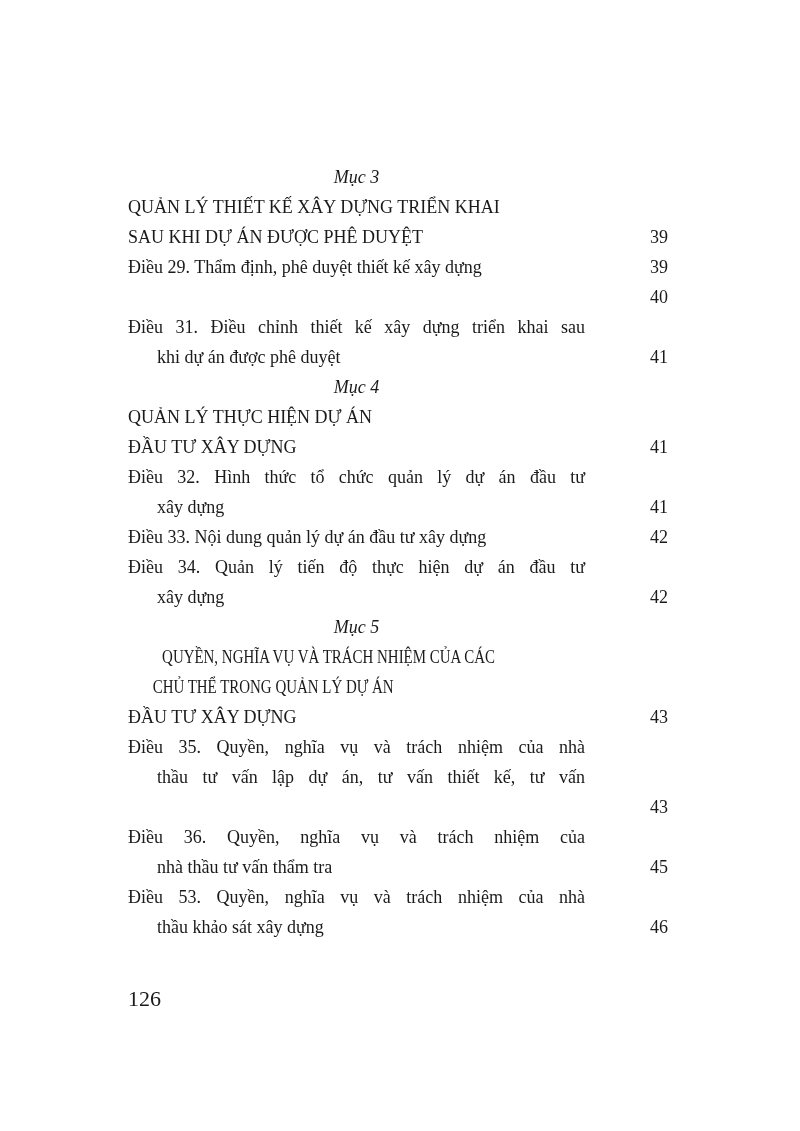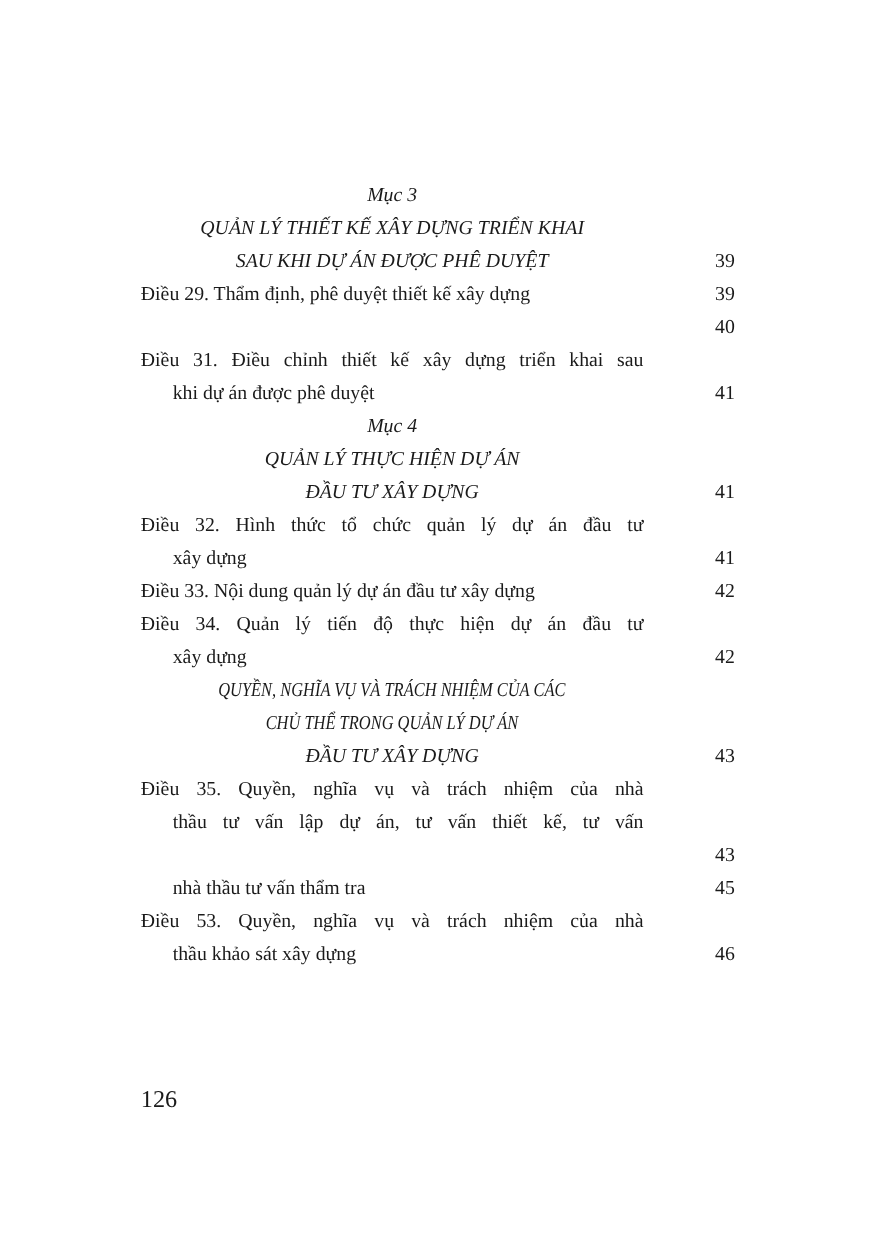--- a/index.html
+++ b/index.html
@@ -37,22 +37,20 @@
     width: 457px;
     height: 30px;
   }
   
   .muc .t {
     text-align: center;
     font-style: italic;
   }
   
   .head .t {
-    text-align: center;
-    font-style: italic;
   }
   .head .cond {
     display: inline-block;
     transform: scaleX(0.83);
   }
   
   .first .t {
     text-align: justify;
     text-align-last: justify;
     white-space: normal;
@@ -158,20 +156,23 @@
 
     <div class="row first">
         <span class="t">Điều 34. Quản lý tiến độ thực hiện dự án đầu tư</span>
       </div>
 
     <div class="row lastline">
         <span class="t">xây dựng</span>
         <span class="pg">42</span>
       </div>
 
+    <div class="row muc">
+        <span class="t">Mục 5</span>
+      </div>
 
     <div class="row head">
         <span class="t"><span class="cond">QUYỀN, NGHĨA VỤ VÀ TRÁCH NHIỆM CỦA CÁC</span></span>
       </div>
 
     <div class="row head">
         <span class="t"><span class="cond">CHỦ THỂ TRONG QUẢN LÝ DỰ ÁN</span></span>
       </div>
 
     <div class="row head">
@@ -184,20 +185,23 @@
       </div>
 
     <div class="row cont">
         <span class="t">thầu tư vấn lập dự án, tư vấn thiết kế, tư vấn</span>
       </div>
 
     <div class="row lastline">
         <span class="pg">43</span>
       </div>
 
+    <div class="row first">
+        <span class="t">Điều 36. Quyền, nghĩa vụ và trách nhiệm của</span>
+      </div>
 
     <div class="row lastline">
         <span class="t">nhà thầu tư vấn thẩm tra</span>
         <span class="pg">45</span>
       </div>
 
     <div class="row first">
         <span class="t">Điều 53. Quyền, nghĩa vụ và trách nhiệm của nhà</span>
       </div>
 

